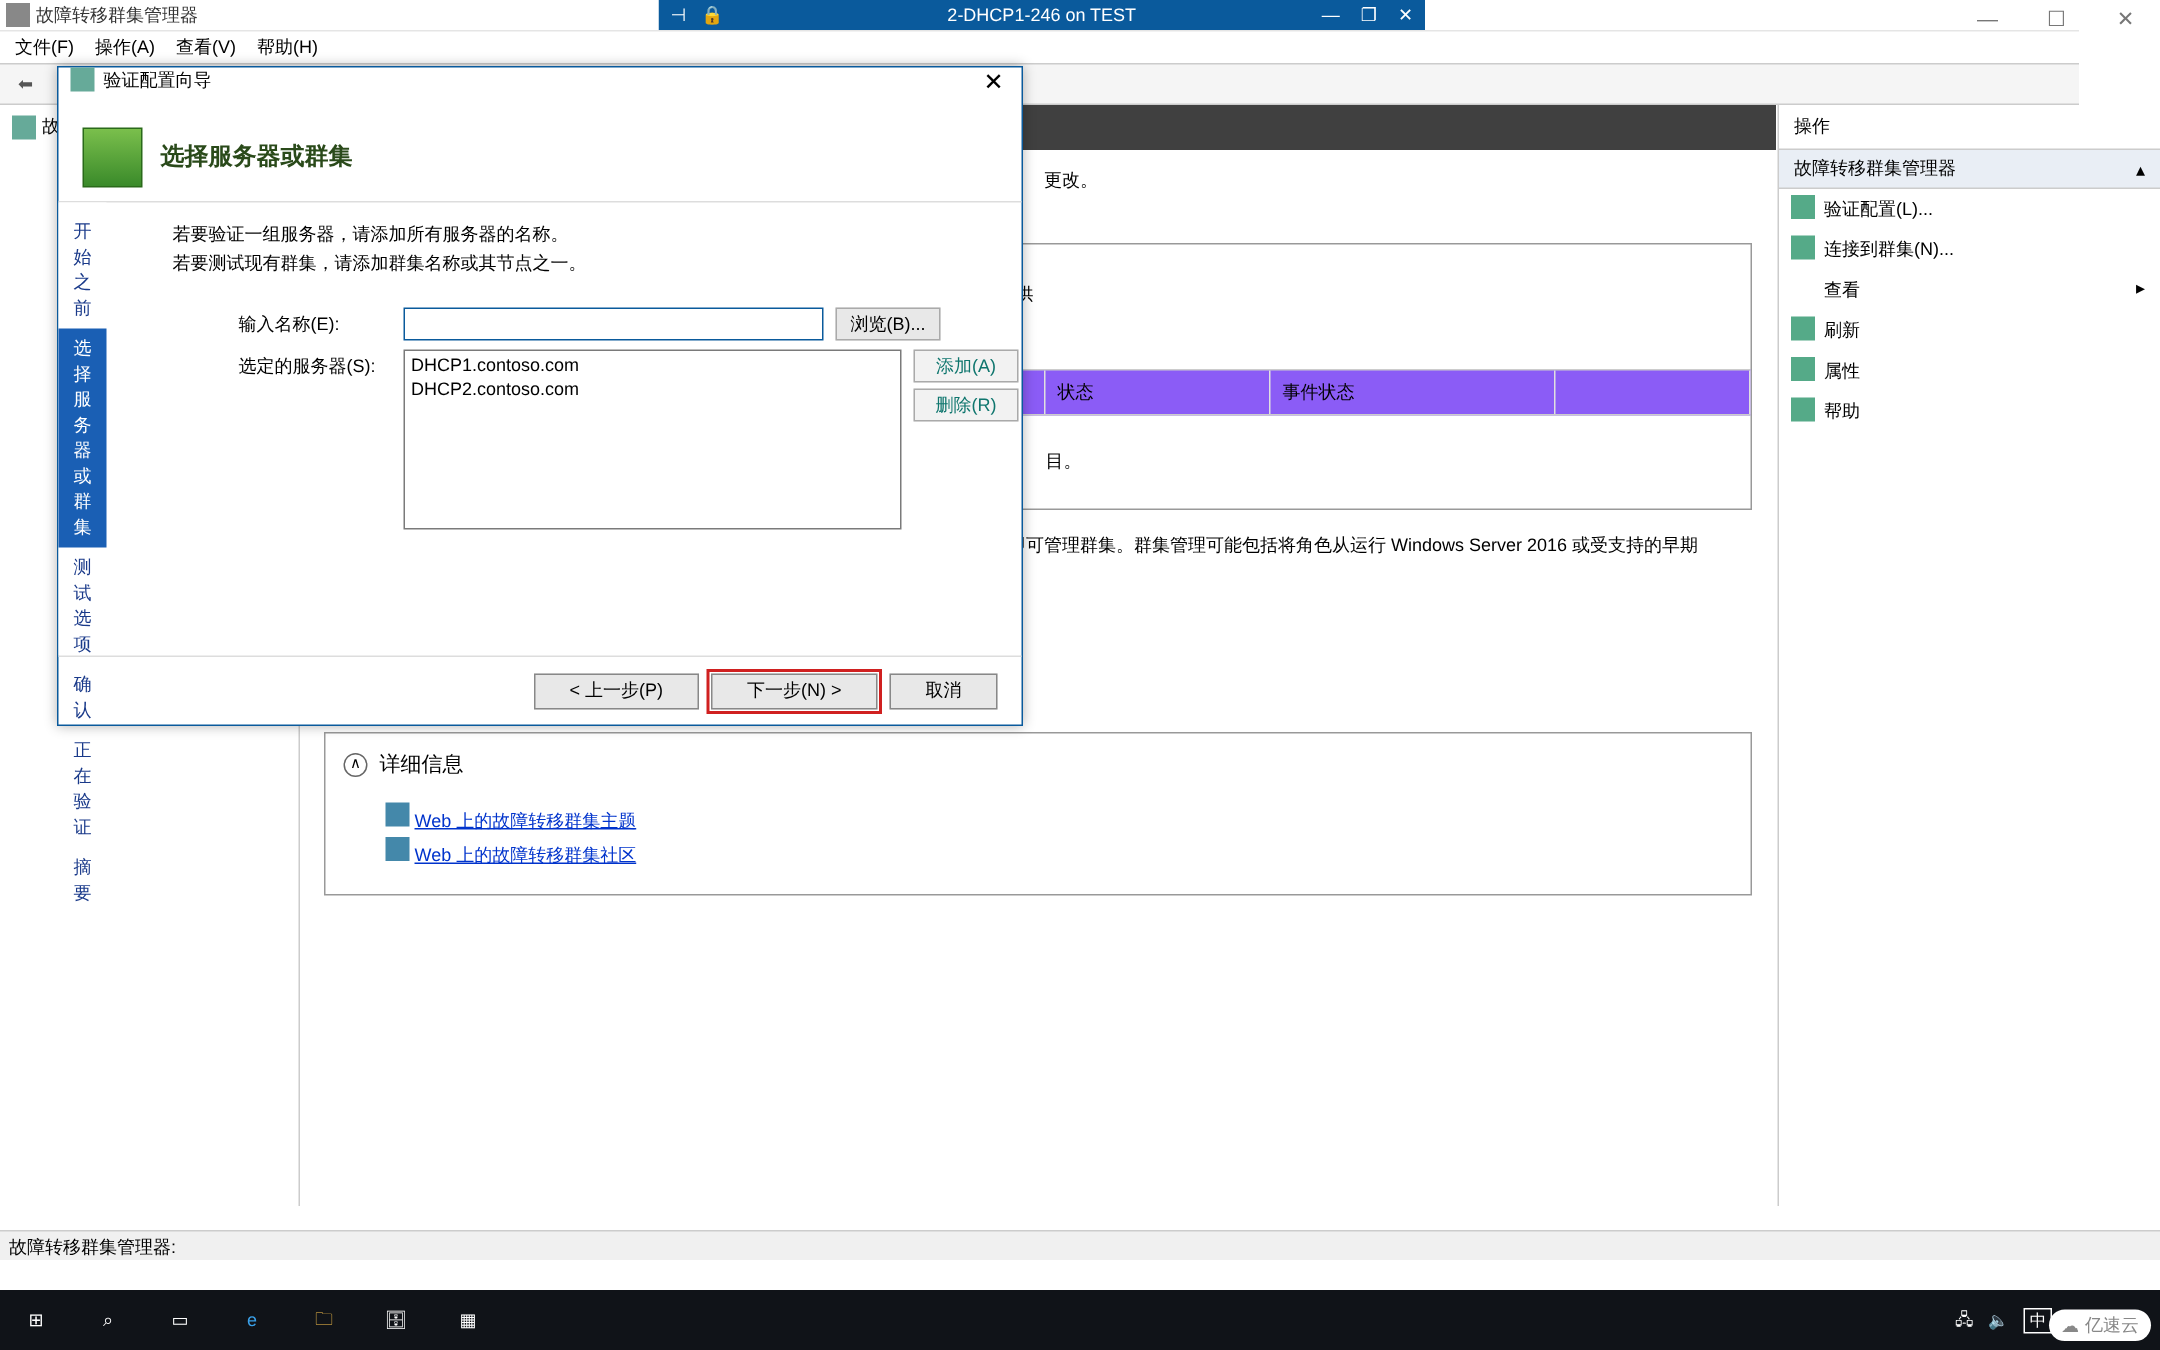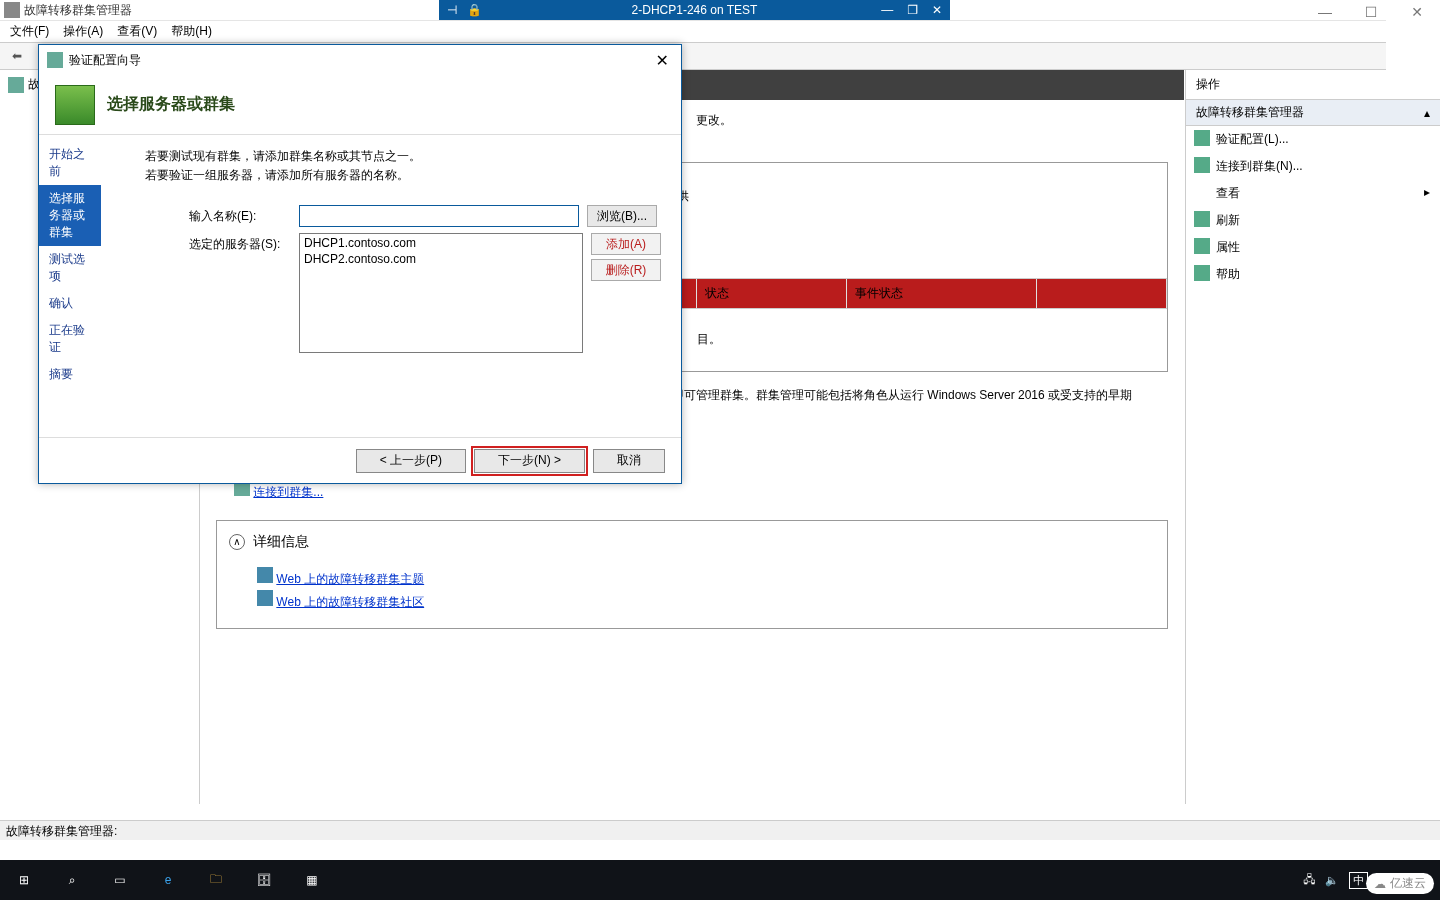--- a/index.html
+++ b/index.html
@@ -33,21 +33,21 @@
 
 
 .main { position: absolute; left: 200px; top: 70px; right: 256px; bottom: 96px; background: #fff; overflow: hidden; }
 .main-header { background: #404040; color: #fff; height: 30px; display: flex; align-items: center; padding-left: 20px; font-size: 14px; }
 .main-body { padding: 10px 16px; font-size: 12px; line-height: 1.8; }
 .panel-box { border: 1px solid #999; background: #fff; margin-bottom: 14px; padding: 0; }
 .panel-hd { padding: 8px 12px; display: flex; align-items: center; gap: 8px; }
 .panel-hd .arrow { width: 16px; height: 16px; border: 1px solid #666; border-radius: 50%; display: inline-flex; align-items: center; justify-content: center; font-size: 10px; }
 .panel-text { padding: 0 16px 10px 40px; color: #000; line-height: 1.6; }
 .link { color: #0033cc; text-decoration: underline; cursor: pointer; }
-.tbl-hdr { display: flex; border-top: 1px solid #ccc; border-bottom: 1px solid #ccc; background: #b91c1c; font-size: 12px; margin-top: 32px; }
+.tbl-hdr { display: flex; border-top: 1px solid #ccc; border-bottom: 1px solid #ccc; background: #8b5cf6; font-size: 12px; }
 .tbl-hdr div { padding: 4px 8px; border-right: 1px solid #e0e0e0; }
 
 
 .actions { position: absolute; right: 0; top: 70px; width: 255px; bottom: 96px; border-left: 1px solid #ccc; background: #fff; }
 .actions-hd { background: #fff; padding: 6px 10px; font-size: 12px; border-bottom: 1px solid #ccc; }
 .actions-sub { background: #e9eef5; padding: 4px 10px; font-size: 12px; display: flex; justify-content: space-between; align-items: center; border-bottom: 1px solid #ccc; }
 .actions-item { padding: 5px 10px 5px 30px; font-size: 12px; position: relative; cursor: default; }
 .actions-item::before { content: ""; position: absolute; left: 8px; top: 4px; width: 16px; height: 16px; background: #5a8; }
 .actions-item.view::before { background: transparent; }
 .actions-item .chev { float: right; }
@@ -56,38 +56,38 @@
 .statusbar { position: absolute; left: 0; right: 0; bottom: 60px; height: 20px; border-top: 1px solid #ccc; background: #f0f0f0; padding: 2px 6px; font-size: 12px; }
 
 
 .taskbar { position: absolute; left: 0; right: 0; bottom: 0; height: 40px; background: #101318; display: flex; align-items: center; }
 .taskbar .tb { width: 48px; height: 40px; display: flex; align-items: center; justify-content: center; color: #fff; }
 .taskbar .tray { margin-left: auto; display: flex; align-items: center; color: #fff; gap: 10px; padding-right: 12px; font-size: 11px; }
 .taskbar .logo-cloud { position: absolute; right: 6px; bottom: 6px; background: #fff; border-radius: 12px; padding: 2px 8px; color: #888; font-size: 12px; display: flex; align-items: center; gap: 4px; }
 
 
 .wizard { position: absolute; left: 38px; top: 44px; width: 644px; height: 440px; background: #fff; border: 1px solid #0a5a9c; box-shadow: 0 0 8px rgba(0,0,0,0.3); z-index: 100; }
-.wizard-title { height: 30px; display: flex; align-items: center; padding: 0 8px; font-size: 12px; }
+.wizard-title { height: 30px; display: flex; align-items: flex-start; padding: 0 8px; font-size: 12px; }
 .wizard-title .close { margin-left: auto; font-size: 16px; padding: 0 4px; cursor: default; }
 .wizard-head { height: 60px; display: flex; align-items: center; padding: 0 16px; gap: 12px; border-bottom: 1px solid #ddd; }
 .wizard-head .big-icon { width: 40px; height: 40px; background: linear-gradient(#7abf4c,#3a8a2a); border: 1px solid #2a6a1a; }
 .wizard-head .title { font-size: 16px; color: #2a4a1a; font-weight: bold; }
 .wizard-body { position: absolute; top: 90px; left: 0; right: 0; bottom: 46px; display: flex; gap: 24px; }
 .wizard-nav { width: 120px; background: #fff; padding-top: 6px; }
 .wizard-nav div { padding: 5px 10px; font-size: 12px; color: #1a3a8a; }
 .wizard-nav div.active { background: #1a5fb4; color: #fff; }
 .wizard-content { flex: 1; padding: 12px 20px; font-size: 12px; }
 .wizard-content .intro { line-height: 1.6; margin-bottom: 20px; }
 .form-row { display: flex; align-items: flex-start; margin-bottom: 6px; }
 .form-row label { width: 110px; padding-top: 3px; margin-left: 44px; }
 .form-row input[type=text] { border: 1px solid #0a5a9c; height: 22px; width: 280px; padding: 0 4px; }
-.form-row .listbox { border: 1px solid #7a7a7a; width: 284px; height: 120px; padding: 2px 4px; font-family: "SimSun", monospace; font-size: 12px; line-height: 1.3; }
+.form-row .listbox { border: 1px solid #7a7a7a; width: 332px; height: 120px; padding: 2px 4px; font-family: "SimSun", monospace; font-size: 12px; line-height: 1.3; }
 .side-btns { display: flex; flex-direction: column; gap: 4px; margin-left: 8px; }
 .side-btns button { width: 70px; height: 22px; font-size: 12px; background: #e8e8e8; border: 1px solid #aaa; }
-.side-btns button:disabled { color: #b91c1c; background: #f2f2f2; }
+.side-btns button:disabled { color: #0f766e; background: #f2f2f2; }
 .wizard-footer { position: absolute; bottom: 0; left: 0; right: 0; height: 46px; display: flex; align-items: center; justify-content: flex-end; gap: 8px; padding-right: 16px; border-top: 1px solid #ddd; }
 .wizard-footer button { height: 24px; padding: 0 23px; font-size: 12px; background: #e8e8e8; border: 1px solid #888; }
 .wizard-footer button.highlight { outline: 2px solid #d02020; outline-offset: 1px; }
 
 .icon-sm { width: 16px; height: 16px; display: inline-block; background: #6a9; }
 </style>
 </head>
 <body>
 
 <div class="vm-bar">
@@ -206,22 +206,22 @@
     <div class="wizard-nav">
       <div>开始之前</div>
       <div class="active">选择服务器或群集</div>
       <div>测试选项</div>
       <div>确认</div>
       <div>正在验证</div>
       <div>摘要</div>
     </div>
     <div class="wizard-content">
       <div class="intro">
+        <div>若要验证一组服务器，请添加所有服务器的名称。</div>
         <div>若要测试现有群集，请添加群集名称或其节点之一。</div>
-        <div>若要验证一组服务器，请添加所有服务器的名称。</div>
       </div>
       <div class="form-row">
         <label>输入名称(E):</label>
         <input type="text" value="" style="">
         <div class="side-btns">
           <button>浏览(B)...</button>
         </div>
       </div>
       <div class="form-row">
         <label>选定的服务器(S):</label>

